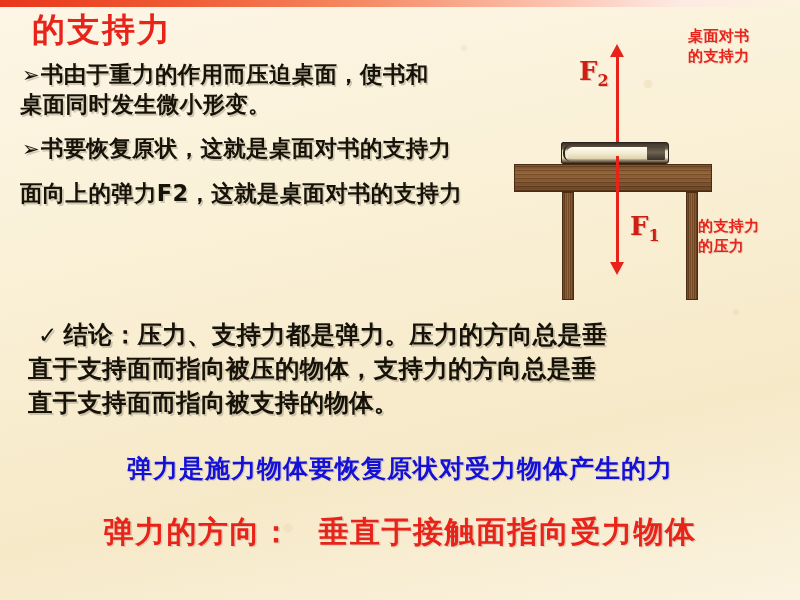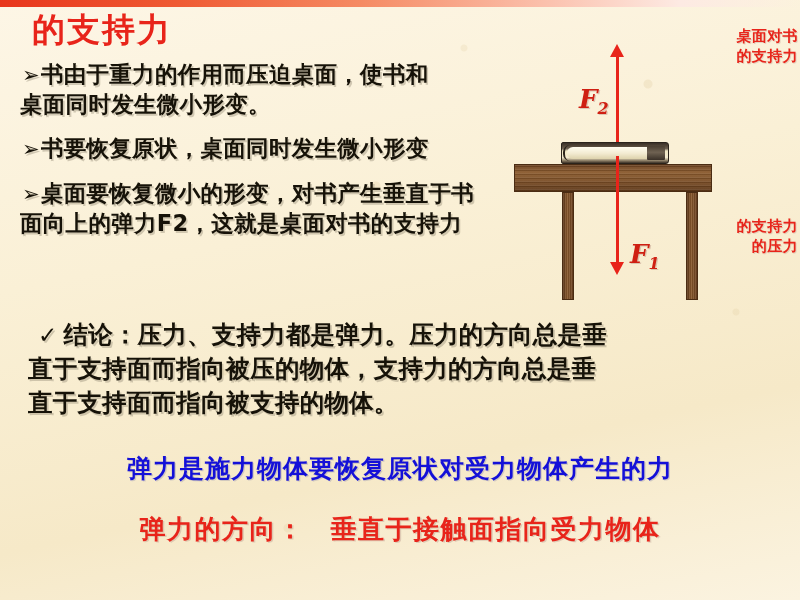--- a/index.html
+++ b/index.html
@@ -53,21 +53,21 @@
   .conclusion .ln1{margin-left:10px;}
   .conclusion .check{font-size:23px;margin-right:6px;}
 
   .blueline{
     position:absolute;left:0;top:452px;width:800px;text-align:center;
     color:#1410d8;font-weight:bold;font-size:25px;letter-spacing:1px;
     text-shadow:1.2px 1.2px 0 rgba(140,140,170,.35);
   }
   .redline{
     position:absolute;left:0;top:512px;width:800px;text-align:center;
-    color:#e8241a;font-weight:bold;font-size:26px;letter-spacing:1.5px;
+    color:#e8241a;font-weight:bold;font-size:30px;letter-spacing:1.5px;
     text-shadow:1.4px 1.4px 0 rgba(170,130,120,.32);
   }
   .redline .gap{display:inline-block;width:26px;}
 
   
   .diagram{position:absolute;left:500px;top:8px;width:300px;height:292px;}
 
   .tabletop{
     position:absolute;left:14px;top:156px;width:198px;height:28px;
     background:
@@ -122,32 +122,31 @@
     border-bottom:13px solid #e8241a;
   }
   .arrow-down{left:116px;top:148px;width:3px;height:110px;}
   .arrow-down-head{
     position:absolute;left:110px;top:254px;width:0;height:0;
     border-left:7.5px solid transparent;border-right:7.5px solid transparent;
     border-top:13px solid #e8241a;
   }
 
   .flabel{
-    position:absolute;color:#cf1f12;font-weight:bold;font-style:italic;
+    position:absolute;color:#cf1f12;font-weight:bold;
     font-family:"DejaVu Serif","Liberation Serif",serif;font-size:26px;
     text-shadow:1.2px 1.2px 0 rgba(170,120,110,.35);
-    margin-top:28px;
   }
   .flabel sub{font-size:16px;}
   .f2{left:79px;top:48px;}
   .f1{left:130px;top:203px;}
 
   .sidelabel{
     position:absolute;color:#e8241a;font-weight:bold;font-size:15px;
-    line-height:20px;text-align:right;letter-spacing:.4px;
+    line-height:20px;text-align:left;letter-spacing:.4px;
     text-shadow:1px 1px 0 rgba(180,140,130,.30);
   }
   .lbl-support{left:188px;top:18px;width:110px;}
   .lbl-press{left:198px;top:208px;width:100px;}
   .sidelabel .ln{display:block;}
 </style>
 </head>
 <body>
 
 <div class="slide">
@@ -160,28 +159,25 @@
 
     <div class="bullet">
       <span class="ln">
         <span class="mark">➢</span><span>书由于重力的作用而压迫桌面，使书和</span>
       </span>
       <span class="ln ln2">桌面同时发生微小形变。</span>
     </div>
 
     <div class="bullet">
       <span class="ln">
-        <span class="mark">➢</span><span>书要恢复原状，桌面同时发生微小形变</span>
+        <span class="mark">➢</span><span>书要恢复原状，这就是桌面对书的支持力</span>
       </span>
     </div>
 
     <div class="bullet">
-      <span class="ln">
-        <span class="mark">➢</span><span>桌面要恢复微小的形变，对书产生垂直于书</span>
-      </span>
       <span class="ln ln2">面向上的弹力F2，这就是桌面对书的支持力</span>
     </div>
 
   </div>
 
   <div class="conclusion">
     <span class="ln ln1">
       <span class="check">✓</span><span>结论：压力、支持力都是弹力。压力的方向总是垂</span>
     </span>
     <span class="ln">直于支持面而指向被压的物体，支持力的方向总是垂</span>

